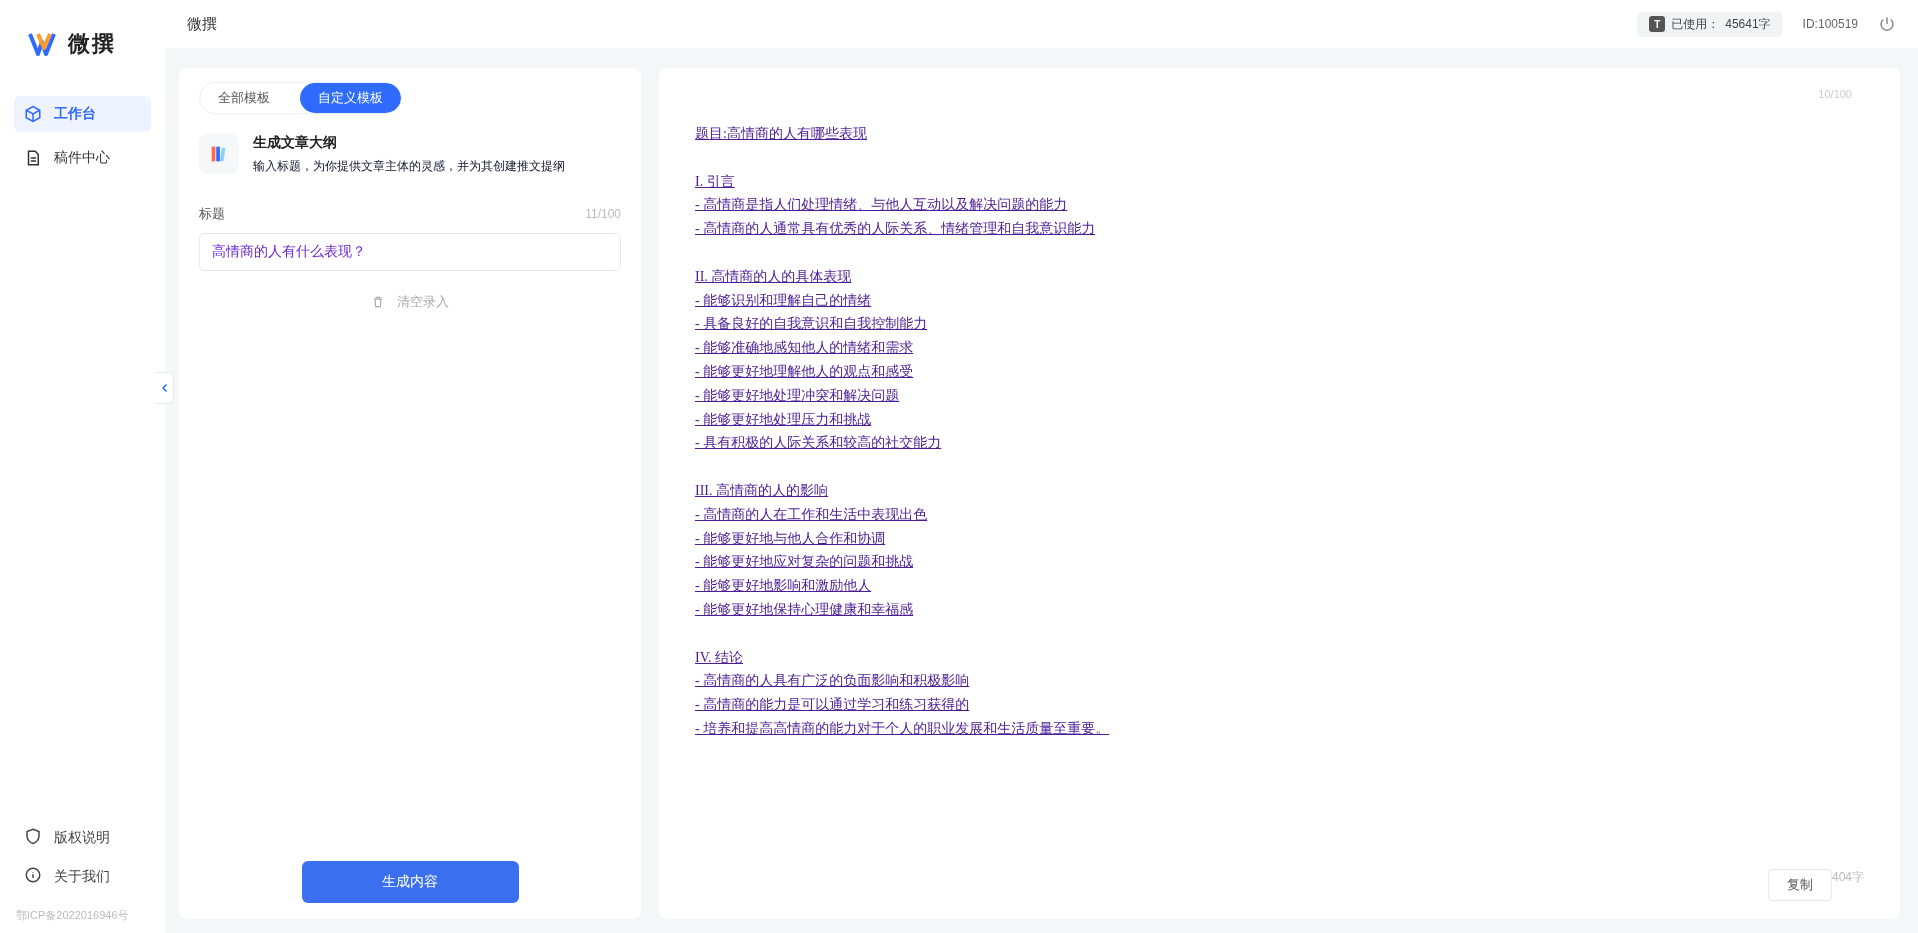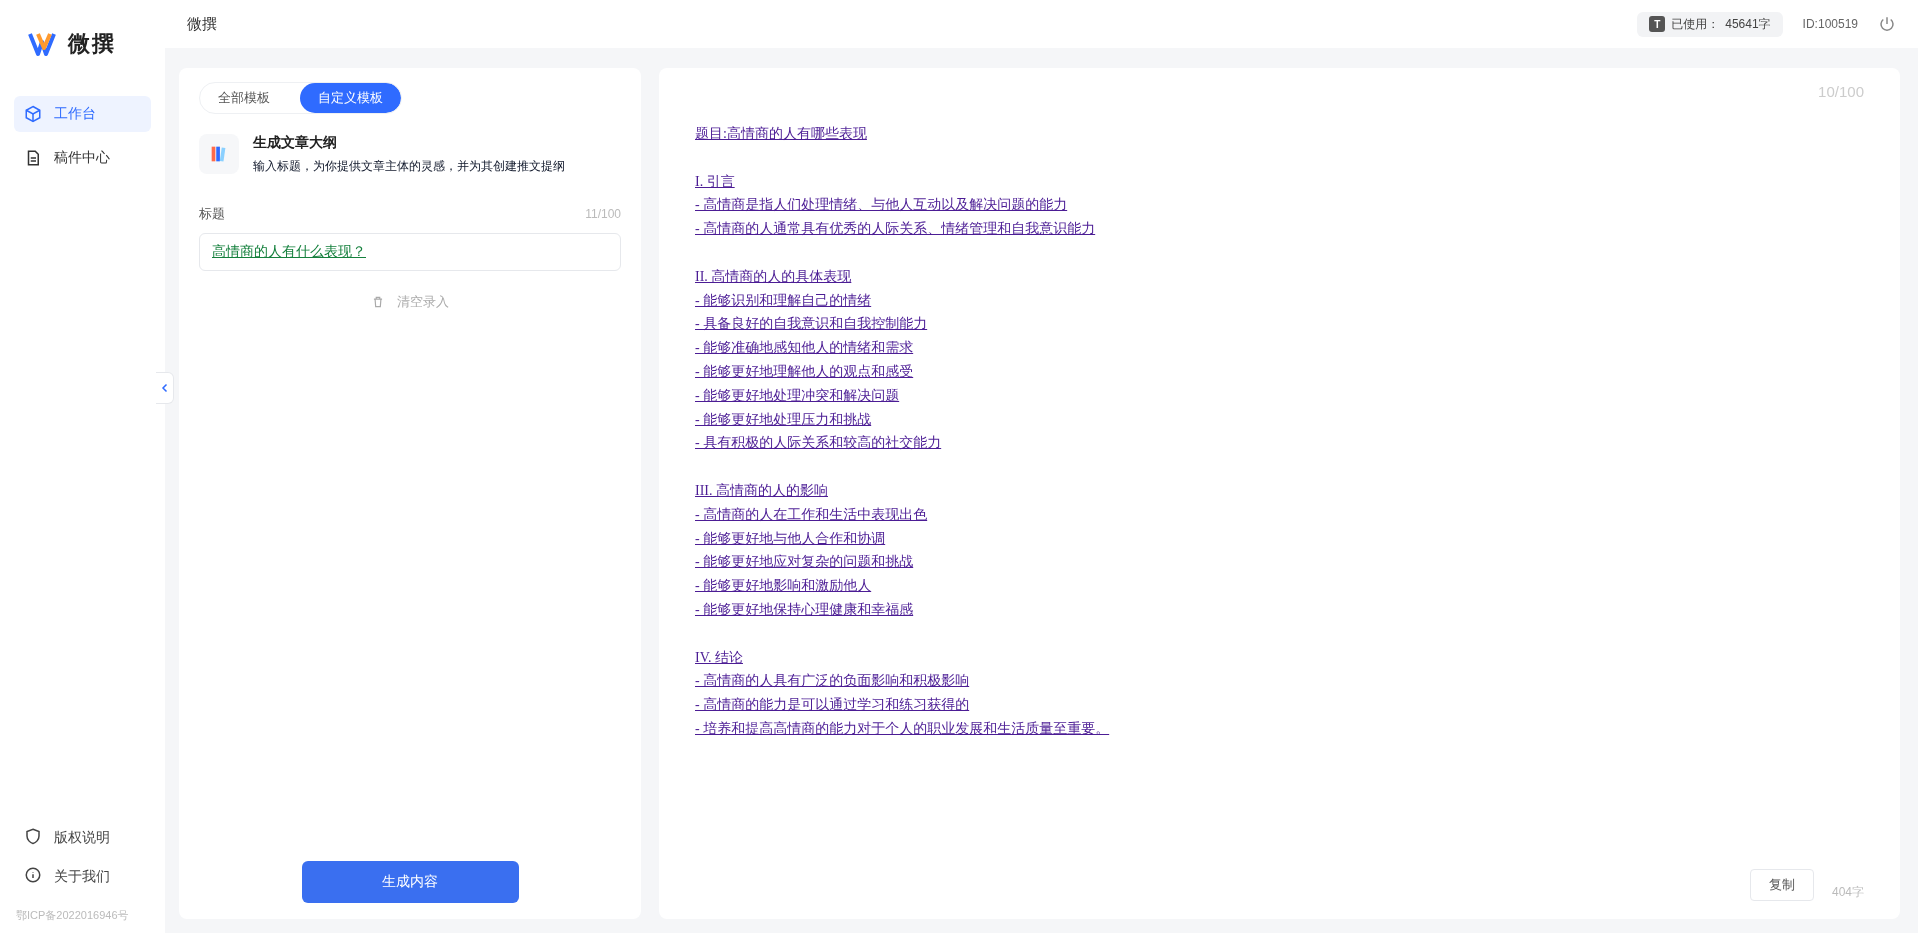--- a/index.html
+++ b/index.html
@@ -6,21 +6,21 @@
 body { font-family: -apple-system, "PingFang SC", "Microsoft YaHei", sans-serif; background: #f5f6f8; color: #333; font-size: 14px; overflow: hidden; }
 .app { display: flex; height: 100vh; width: 100vw; }
 
 
 .sidebar { width: 165px; background: #fff; display: flex; flex-direction: column; position: relative; }
 .logo { display: flex; align-items: center; padding: 28px 20px 36px 28px; gap: 8px; }
 .logo-icon { width: 32px; height: 32px; }
 .logo-text { font-size: 22px; font-weight: 700; color: #222; letter-spacing: 2px; }
 .nav { flex: 1; padding: 0 14px; }
 .nav-item { display: flex; align-items: center; gap: 12px; padding: 9px 10px; border-radius: 6px; cursor: pointer; margin-bottom: 8px; font-size: 14px; }
-.nav-item.active { color: #2f6bff; background: #eef3ff; }
+.nav-item.active { color: #2f6bff; background: #eef3ff; font-weight: bold; }
 .nav-item .nicon { width: 18px; height: 18px; display: inline-flex; align-items: center; justify-content:center; }
 .sidebar-bottom { padding: 0 14px 8px; }
 .sb-item { display: flex; align-items: center; gap: 12px; padding: 9px 10px; cursor: pointer; font-size: 14px; color: #444; }
 .icp { font-size: 11px; color: #bbb; padding: 4px 16px 10px; }
 .collapse-handle { position: absolute; right: -9px; top: 372px; width: 18px; height: 32px; background:#fff; border:1px solid #e6e8ec; border-left:none; border-radius:0 6px 6px 0; display:flex; align-items:center; justify-content:center; cursor:pointer; }
 
 
 .main { flex: 1; display: flex; flex-direction: column; min-width:0; }
 .topbar { height: 48px; background: #fff; display: flex; align-items: center; padding: 0 22px; gap: 20px; }
 .topbar-title { font-size: 15px; color: #333; }
@@ -37,32 +37,32 @@
 .tabs { display:flex; gap:12px; border:1px solid #eef0f3; border-radius: 18px; width: fit-content; overflow:hidden; margin-bottom: 20px; }
 .tab { padding: 6px 18px; font-size: 13px; cursor:pointer; color:#555; }
 .tab.active { background:#2f6bff; color:#fff; border-radius:18px; }
 .card { display:flex; gap:14px; align-items:flex-start; margin-bottom: 30px; }
 .card-icon { width:40px; height:40px; border-radius:8px; background:#f6f7f9; display:flex; align-items:center; justify-content:center; }
 .card-title { font-size:14px; font-weight:600; color:#222; margin-bottom:6px; }
 .card-desc { font-size:12px; color:#0f172a; }
 .field-label-row { display:flex; justify-content:space-between; align-items:baseline; margin-bottom:10px; }
 .field-label { font-size:13px; color:#555; }
 .counter { font-size:12px; color:#bbb; }
-.input { width:100%; border:1px solid #e6e8ec; border-radius:6px; padding:10px 12px; font-size:14px; color:#15803d; outline:none;text-decoration:underline; }
+.input { width:100%; border:1px solid #e6e8ec; border-radius:6px; padding:10px 12px; font-size:14px; color:#6d28d9; outline:none; }
 .clear-row { text-align:center; margin-top:22px; color:#aaa; font-size:13px; display:flex; align-items:center; justify-content:center; gap:12px; cursor:pointer; }
 .panel-left-spacer { flex:1; }
 .gen-btn { background:#3a6ff0; color:#fff; border:none; border-radius:6px; padding:12px 0; font-size:14px; cursor:pointer; width: 217px; margin: 0 auto; display:block; }
 
 
 .panel-right { flex:1; background:#fff; border-radius:8px; padding: 24px 36px 18px; display:flex; flex-direction:column; min-width:0; }
 .doc-title-row { position:relative; text-align:center; margin-bottom: 30px; }
 .doc-title { font-size:24px; font-family: "Songti SC","SimSun",serif; font-weight:600; color:#222; display:inline-block; }
-.title-counter { position:absolute; right:0; bottom:-8px; font-size:15px; color:#ccc; }
+.title-counter { position:absolute; right:12px; bottom:-8px; font-size:11px; color:#ccc; }
 .doc-body { flex:1; font-size:14px; line-height:1.7; color:#4c1d95; white-space:pre-wrap; overflow:auto; font-family: "SimSun","Songti SC",serif; text-decoration: underline; }
-.doc-footer { display:flex; justify-content:flex-end; align-items:flex-end; gap:18px; padding-top:14px; }
+.doc-footer { display:flex; justify-content:flex-end; align-items:flex-start; gap:0; padding-top:14px; }
 .copy-btn { border:1px solid #e6e8ec; background:#fff; color:#555; border-radius:4px; padding:6px 18px; font-size:13px; cursor:pointer; }
 .wc { font-size:12px; color:#bbb; }
 </style>
 </head>
 <body>
 
 <div class="app">
   <aside class="sidebar">
     <div class="logo">
       <span class="logo-icon">

